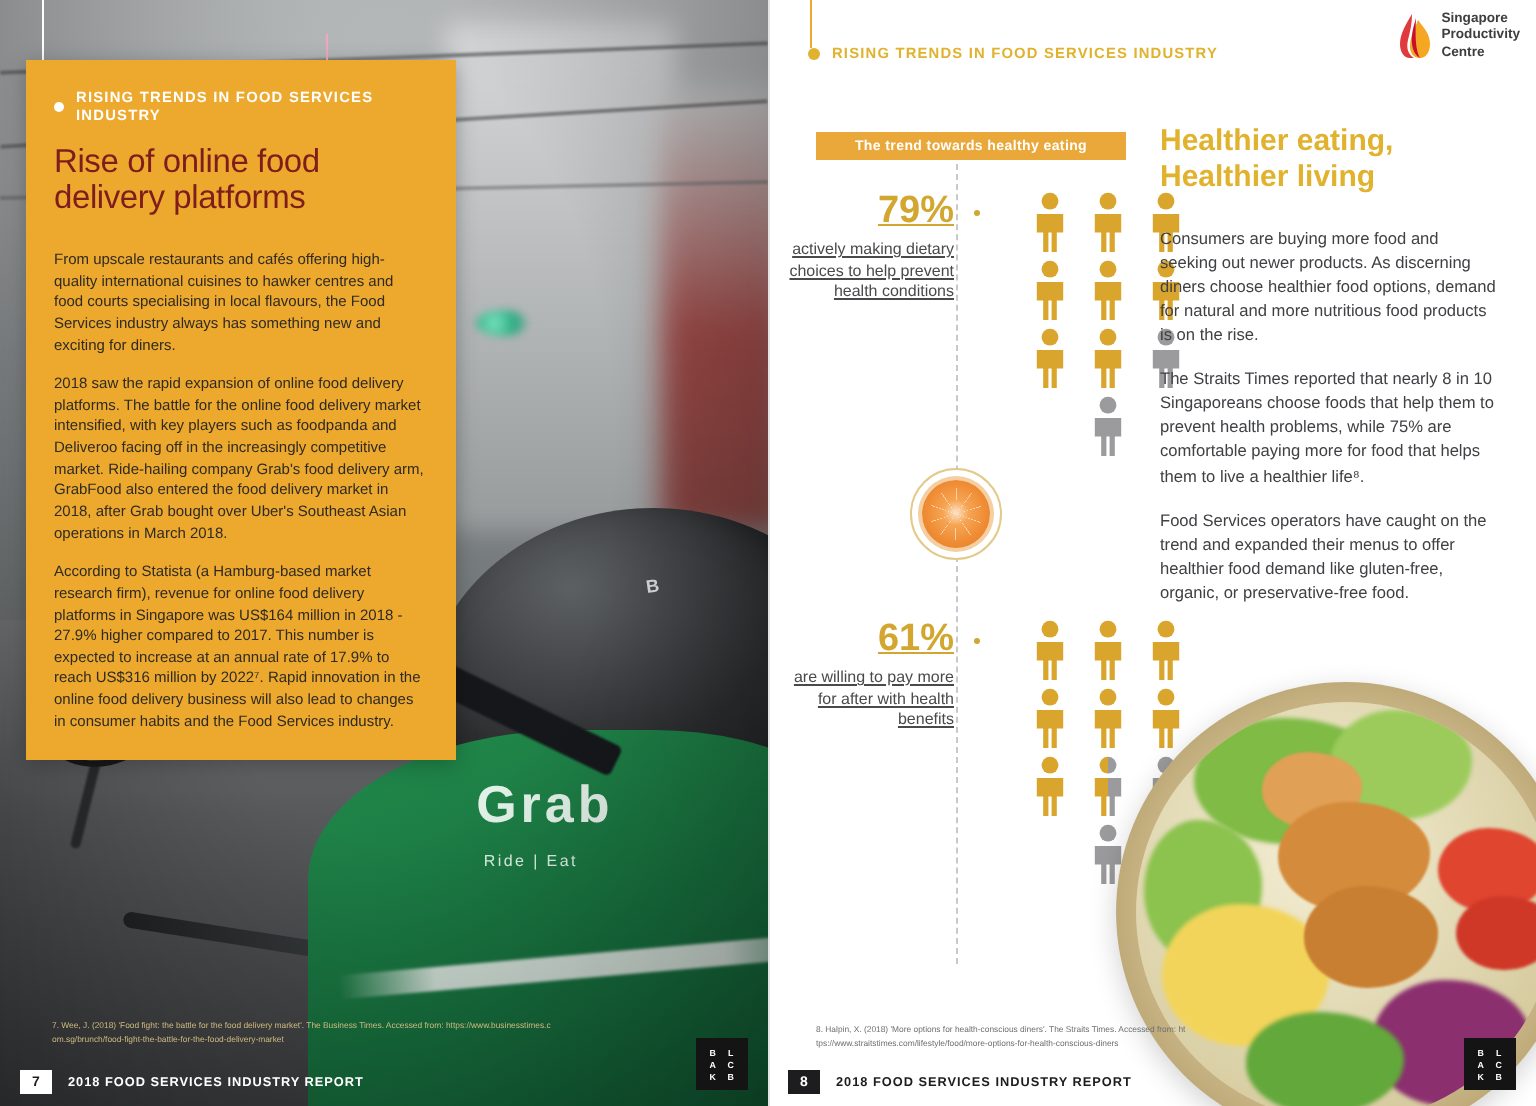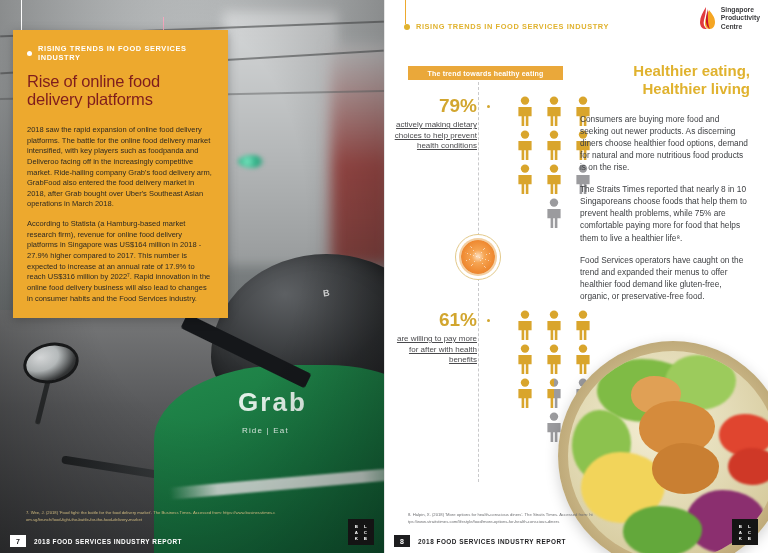--- a/index.html
+++ b/index.html
@@ -184,20 +184,21 @@
   }
 
   
   .stat {
     position: absolute; display: flex; align-items: flex-start;
   }
   .stat-label { width: 95px; text-align: right; padding-right: 10px; }
   .stat-pct {
     font-size: 19px; font-weight: 700; color: #d2a62f; line-height: 1;
     margin-bottom: 5px;
+    text-decoration: underline;
   }
   .stat-desc {
     font-size: 8px; line-height: 1.32; color: #4a4a4d; text-decoration: underline;
   }
   .stat-bullet {
     width: 3px; height: 3px; border-radius: 50%; background: #d2a62f;
     margin-top: 9px; flex: none;
   }
   .people {
     display: grid; grid-template-columns: repeat(3, 22px);
@@ -227,21 +228,20 @@
       repeating-conic-gradient(from 0deg, rgba(255,255,255,.55) 0deg 2deg, rgba(255,255,255,0) 2deg 36deg);
   }
 
   
   .right-col {
     position: absolute; left: 196px; top: 62px; width: 170px;
   }
   .right-title {
     font-size: 15px; line-height: 1.22; font-weight: 700; color: #e0b22e;
     margin-bottom: 14px;
-    text-align: right;
   }
   .right-col p {
     font-size: 8.3px; line-height: 1.46; color: #3f4144; margin-bottom: 10px;
   }
 
   
   .bowl {
     position: absolute; right: -20px; bottom: -18px;
     width: 230px; height: 230px; border-radius: 50%;
     background:
@@ -336,20 +336,21 @@
 
     <div class="tick-left"></div>
     <div class="tick-pink"></div>
 
     <div class="card-left">
       <div class="eyebrow">
         <span class="eyebrow-dot"></span>
         <span>RISING TRENDS IN FOOD SERVICES INDUSTRY</span>
       </div>
       <h1 class="card-title">Rise of online food delivery platforms</h1>
+      <p>From upscale restaurants and cafés offering high-quality international cuisines to hawker centres and food courts specialising in local flavours, the Food Services industry always has something new and exciting for diners.</p>
       <p>2018 saw the rapid expansion of online food delivery platforms. The battle for the online food delivery market intensified, with key players such as foodpanda and Deliveroo facing off in the increasingly competitive market. Ride-hailing company Grab's food delivery arm, GrabFood also entered the food delivery market in 2018, after Grab bought over Uber's Southeast Asian operations in March 2018.</p>
       <p>According to Statista (a Hamburg-based market research firm), revenue for online food delivery platforms in Singapore was US$164 million in 2018 - 27.9% higher compared to 2017. This number is expected to increase at an annual rate of 17.9% to reach US$316 million by 2022⁷. Rapid innovation in the online food delivery business will also lead to changes in consumer habits and the Food Services industry.</p>
     </div>
 
     <div class="footnote footnote-left">7. Wee, J. (2018) 'Food fight: the battle for the food delivery market'. The Business Times. Accessed from: https://www.businesstimes.com.sg/brunch/food-fight-the-battle-for-the-food-delivery-market</div>
 
     <div class="pagebar pagebar-left">
       <div class="pagenum">7</div>
       <div class="pagetitle light">2018 FOOD SERVICES INDUSTRY REPORT</div>
     </div>

